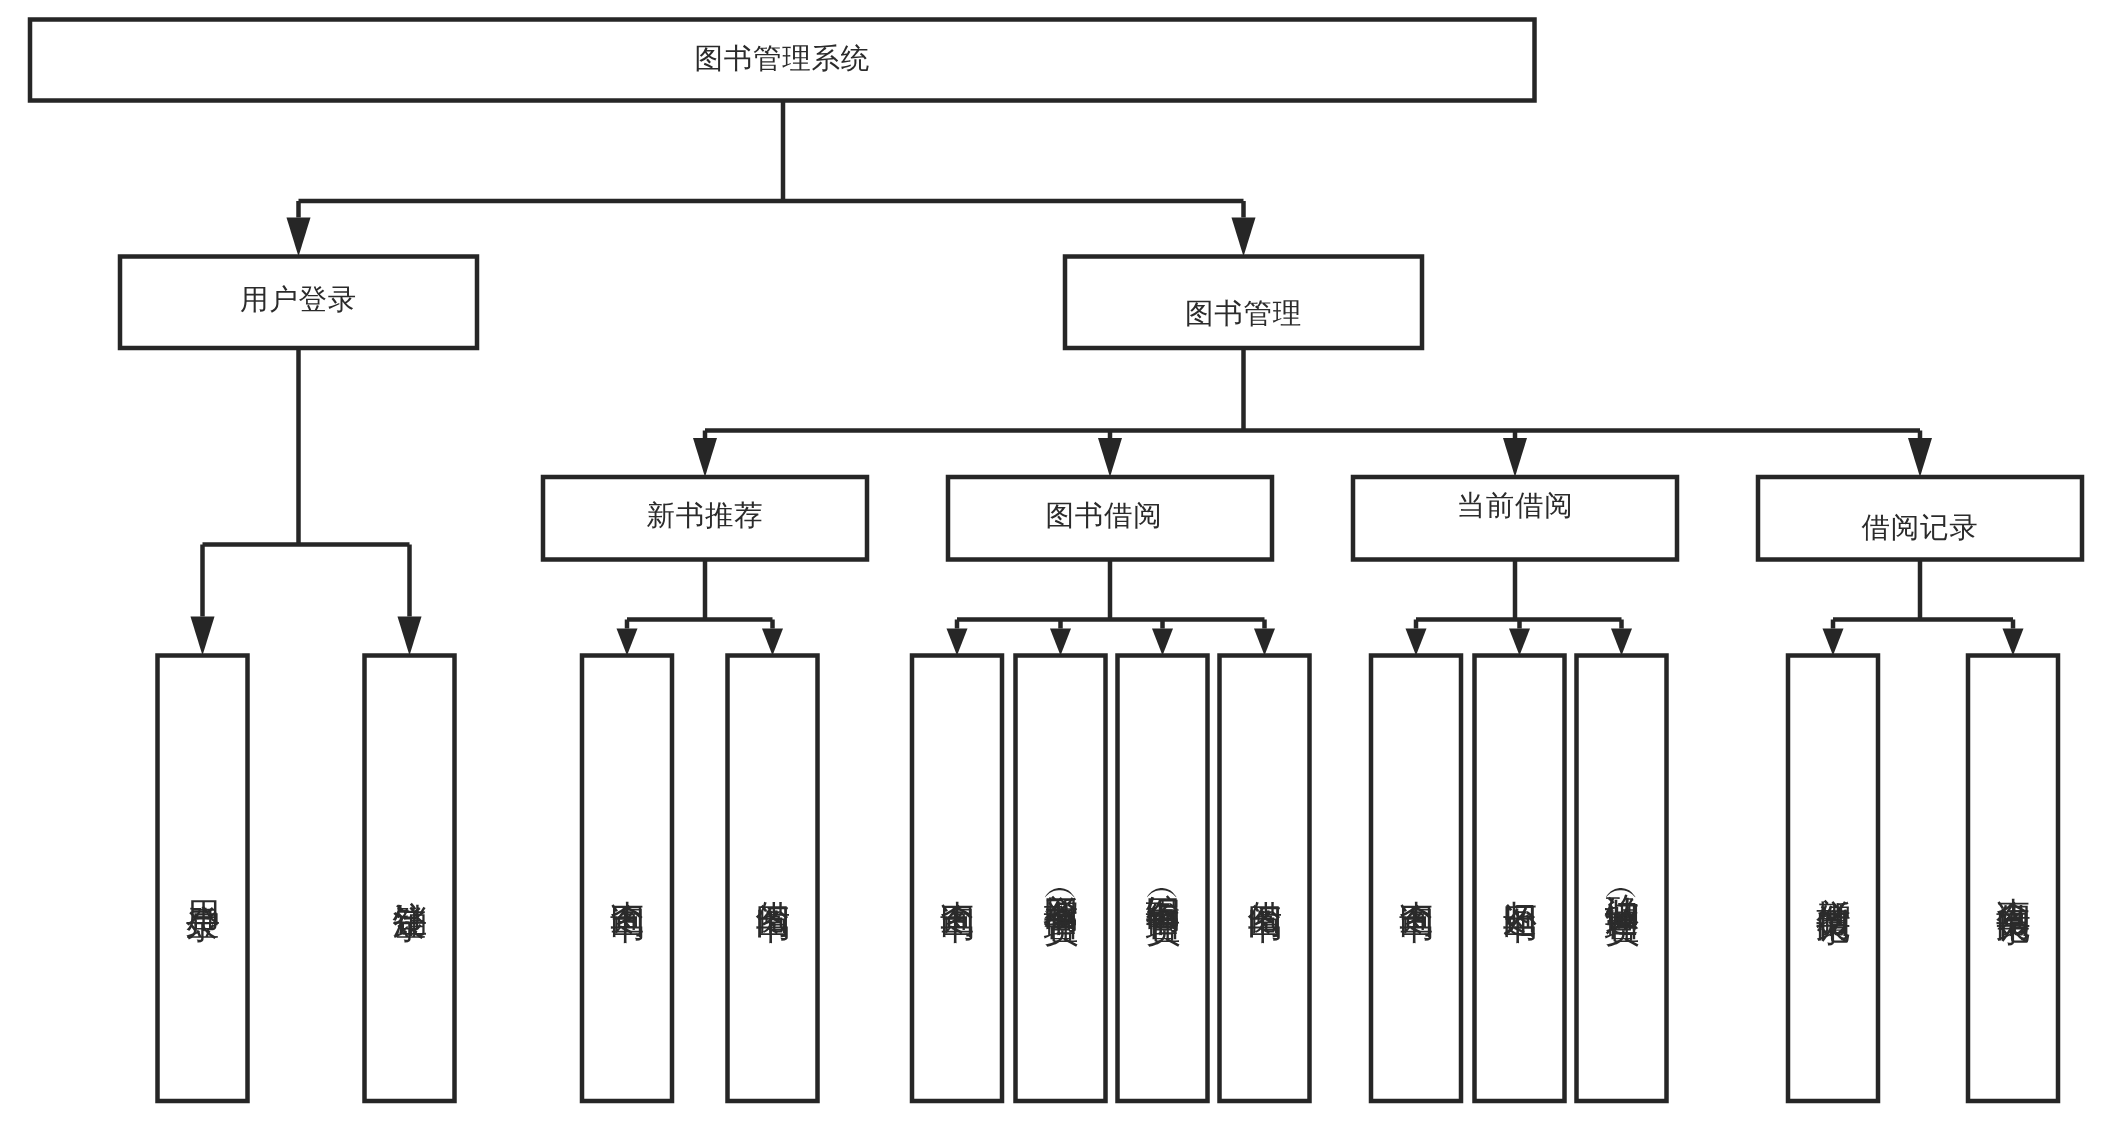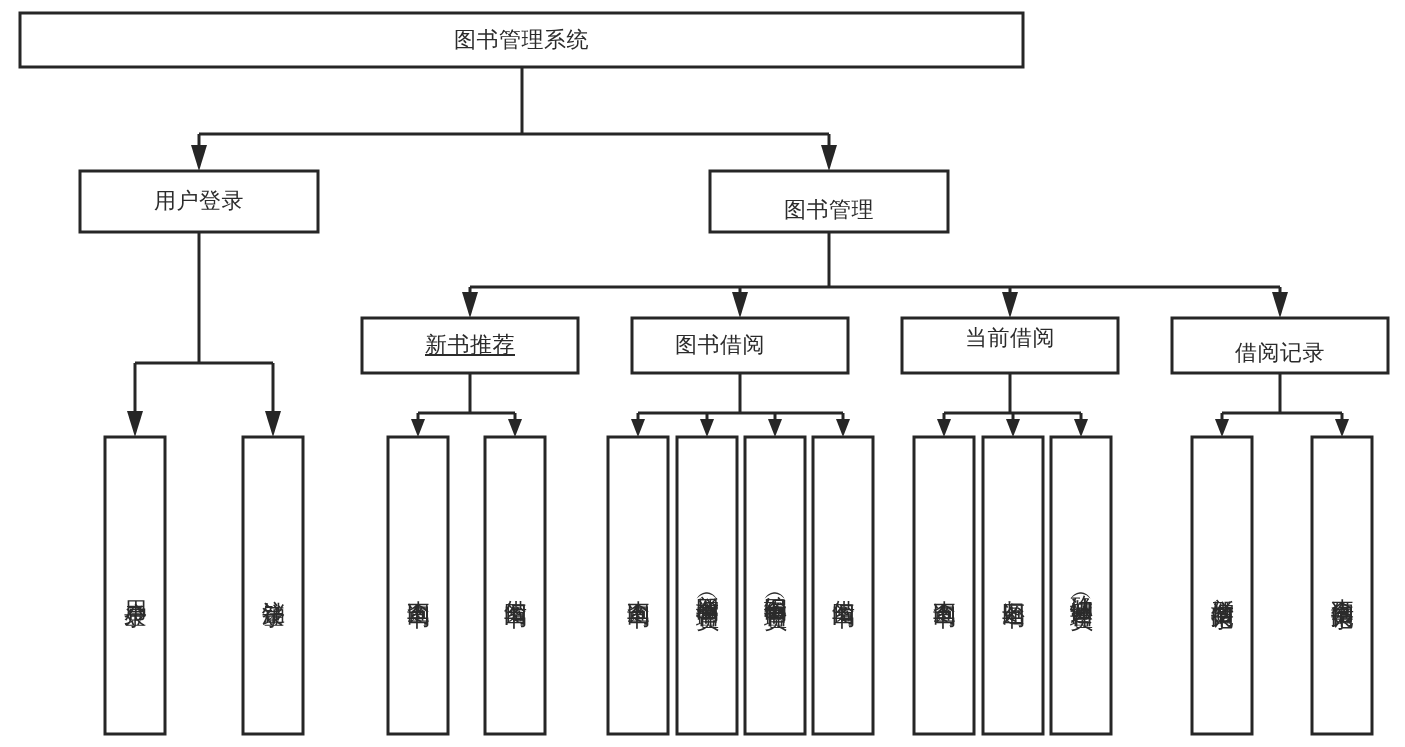--- a/index.html
+++ b/index.html
@@ -44,21 +44,21 @@
     position: absolute;
     display: flex;
     align-items: center;
     justify-content: center;
     color: #2b2b2b;
     font-family: "Liberation Sans", "DejaVu Sans", sans-serif;
     pointer-events: none;
     box-sizing: border-box;
   }
   .node-label.horizontal {
-    font-size: 22px;
+    font-size: 19px;
     line-height: 1.1;
     letter-spacing: 0.5px;
     white-space: nowrap;
   }
   .node-label.vertical {
     writing-mode: vertical-rl;
     text-orientation: upright;
     font-size: 23px;
     line-height: 1.12;
     letter-spacing: 2px;
@@ -158,22 +158,22 @@
         <rect x="1051" y="437" width="60" height="297" class="node-rect"></rect>
         <rect x="1192" y="437" width="60" height="297" class="node-rect"></rect>
         <rect x="1312" y="437" width="60" height="297" class="node-rect"></rect>
       </g>
   </svg>
 
   <div id="labels-layer">
       <div class="node-label horizontal" style="left: 20px; top: 13px; width: 1003px; height: 54px;">图书管理系统</div>
       <div class="node-label horizontal" style="left: 80px; top: 171px; width: 238px; height: 61px;">用户登录</div>
       <div class="node-label horizontal" style="left: 710px; top: 171px; width: 238px; height: 79px; border-radius: 14px;">图书管理</div>
-      <div class="node-label horizontal" style="left: 362px; top: 318px; width: 216px; height: 55px; text-decoration: underline;">新书推荐</div>
-      <div class="node-label horizontal" style="left: 616px; top: 318px; width: 208px; height: 55px;">图书借阅</div>
+      <div class="node-label horizontal" style="left: 362px; top: 318px; width: 216px; height: 55px;">新书推荐</div>
+      <div class="node-label horizontal" style="left: 632px; top: 318px; width: 208px; height: 55px;">图书借阅</div>
       <div class="node-label horizontal" style="left: 902px; top: 318px; width: 216px; height: 40px;">当前借阅</div>
       <div class="node-label horizontal" style="left: 1172px; top: 318px; width: 216px; height: 70px;">借阅记录</div>
       <div class="node-label vertical" style="left: 105px; top: 437px; width: 60px; height: 297px;">用户登录</div>
       <div class="node-label vertical" style="left: 243px; top: 437px; width: 60px; height: 297px;">注销登录</div>
       <div class="node-label vertical" style="left: 388px; top: 437px; width: 60px; height: 297px;">查询图书</div>
       <div class="node-label vertical" style="left: 485px; top: 437px; width: 60px; height: 297px;">借阅图书</div>
       <div class="node-label vertical" style="left: 608px; top: 437px; width: 60px; height: 297px;">查询图书</div>
       <div class="node-label vertical" style="left: 677px; top: 437px; width: 60px; height: 297px;">新增图书（管理员）</div>
       <div class="node-label vertical" style="left: 745px; top: 437px; width: 60px; height: 297px;">编辑图书（管理员）</div>
       <div class="node-label vertical" style="left: 813px; top: 437px; width: 60px; height: 297px;">借阅图书</div>

